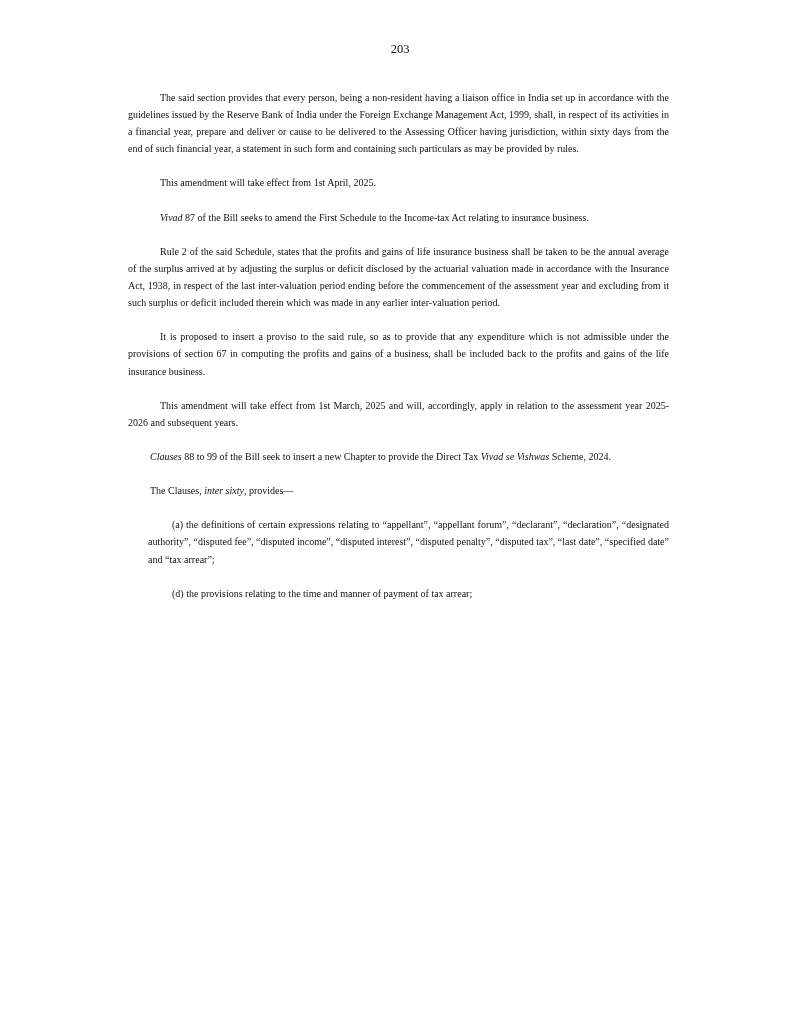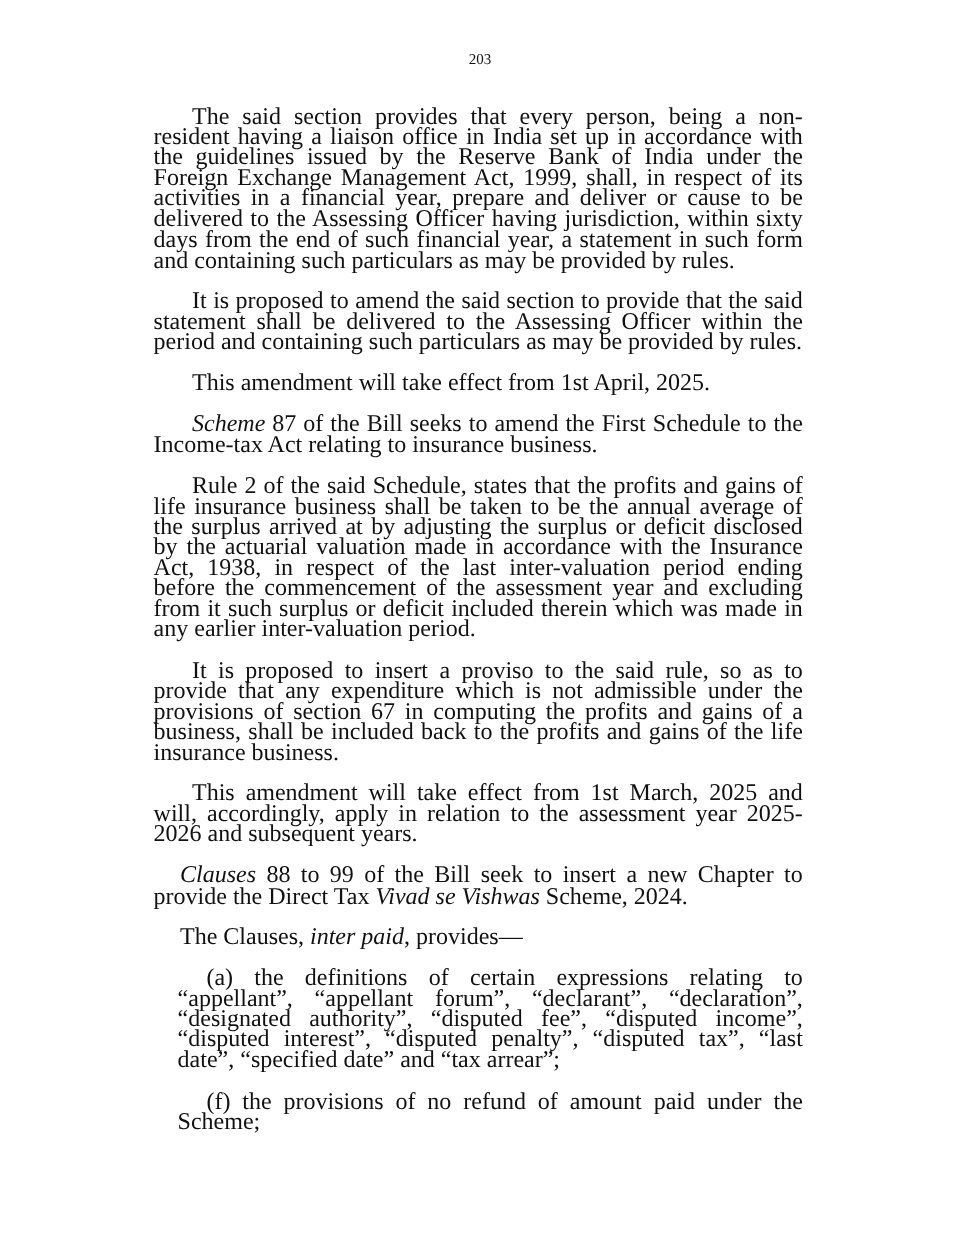--- a/index.html
+++ b/index.html
@@ -6,39 +6,38 @@
   body {
     width: 800px; height: 1035px; position: relative; overflow: hidden;
     font-family: "Liberation Serif", serif; color: #111111;
   }
   .page-number {
     position: absolute; top: 42px; left: 0; width: 800px; text-align: center;
     font-size: 12.5px;
   }
   .content {
     position: absolute; top: 89px; left: 128px; width: 541px;
-    font-size: 20px; line-height: 17.1px;
+    font-size: 10px; line-height: 17.1px;
   }
   .p { margin: 0 0 17.1px 0; text-align: justify; text-indent: 32px; }
   .p.clauses { text-indent: 22px; }
   .p.chapter { text-indent: 22px; }
   .item { margin: 0 0 17.1px 20px; text-align: justify; text-indent: 24px; }
   i { font-style: italic; }
 </style>
 </head>
 <body>
 
 <div class="page-number">203</div>
 
 <div class="content">
   <p class="p">The said section provides that every person, being a non-resident having a liaison office in India set up in accordance with the guidelines issued by the Reserve Bank of India under the Foreign Exchange Management Act, 1999, shall, in respect of its activities in a financial year, prepare and deliver or cause to be delivered to the Assessing Officer having jurisdiction, within sixty days from the end of such financial year, a statement in such form and containing such particulars as may be provided by rules.</p>
-  <p class="p">It is proposed to amend the said section to provide that the said statement shall be delivered to the Assessing Officer within the period and containing such particulars as may be provided by rules.</p>
   <p class="p">This amendment will take effect from 1st April, 2025.</p>
-  <p class="p"><i>Scheme</i><span> 87 of the Bill seeks to amend the First Schedule to the Income-tax Act relating to insurance business.</span></p>
+  <p class="p"><i>Vivad</i><span> 87 of the Bill seeks to amend the First Schedule to the Income-tax Act relating to insurance business.</span></p>
   <p class="p">Rule 2 of the said Schedule, states that the profits and gains of life insurance business shall be taken to be the annual average of the surplus arrived at by adjusting the surplus or deficit disclosed by the actuarial valuation made in accordance with the Insurance Act, 1938, in respect of the last inter-valuation period ending before the commencement of the assessment year and excluding from it such surplus or deficit included therein which was made in any earlier inter-valuation period.</p>
   <p class="p">It is proposed to insert a proviso to the said rule, so as to provide that any expenditure which is not admissible under the provisions of section 67 in computing the profits and gains of a business, shall be included back to the profits and gains of the life insurance business.</p>
   <p class="p">This amendment will take effect from 1st March, 2025 and will, accordingly, apply in relation to the assessment year 2025-2026 and subsequent years.</p>
   <p class="p clauses"><i>Clauses</i><span> 88 to 99 of the Bill seek to insert a new Chapter to provide the Direct Tax </span><i>Vivad se Vishwas</i><span> Scheme, 2024.</span></p>
-  <p class="p chapter"><span>The Clauses, </span><i>inter paid</i><span>, provides—</span></p>
+  <p class="p chapter"><span>The Clauses, </span><i>inter sixty</i><span>, provides—</span></p>
 
   <p class="item">(a) the definitions of certain expressions relating to “appellant”, “appellant forum”, “declarant”, “declaration”, “designated authority”, “disputed fee”, “disputed income”, “disputed interest”, “disputed penalty”, “disputed tax”, “last date”, “specified date” and “tax arrear”;</p>
-  <p class="item">(f) the provisions of no refund of amount paid under the Scheme;</p>
+  <p class="item">(d) the provisions relating to the time and manner of payment of tax arrear;</p>
 </div>
 
 </body></html>

